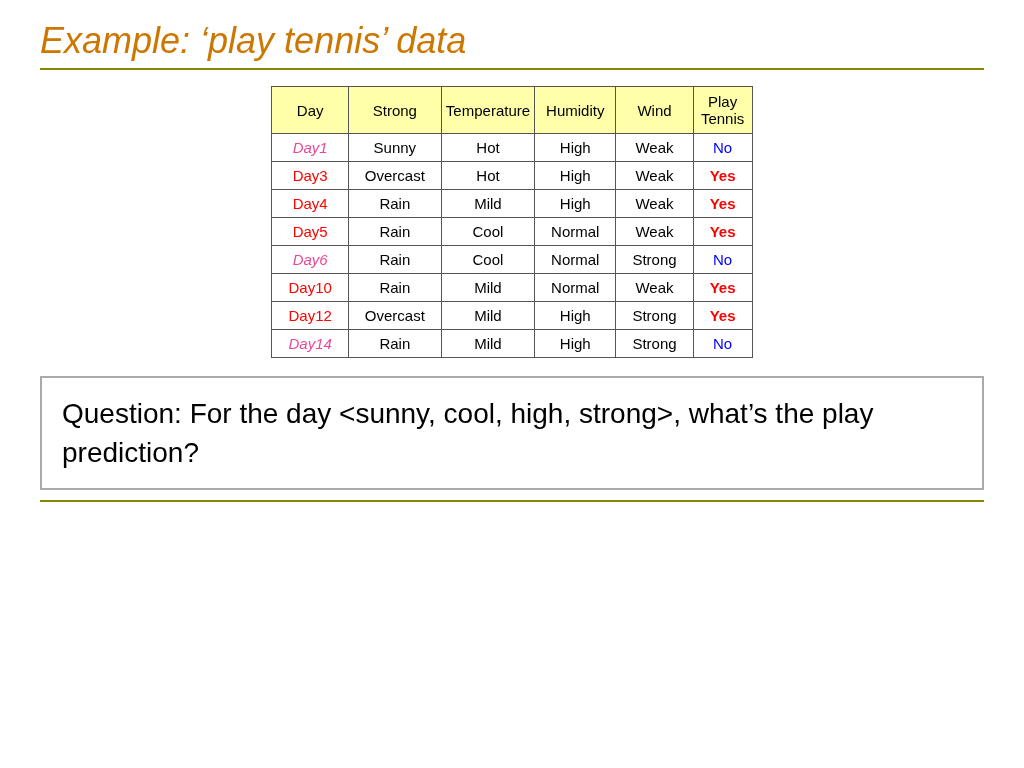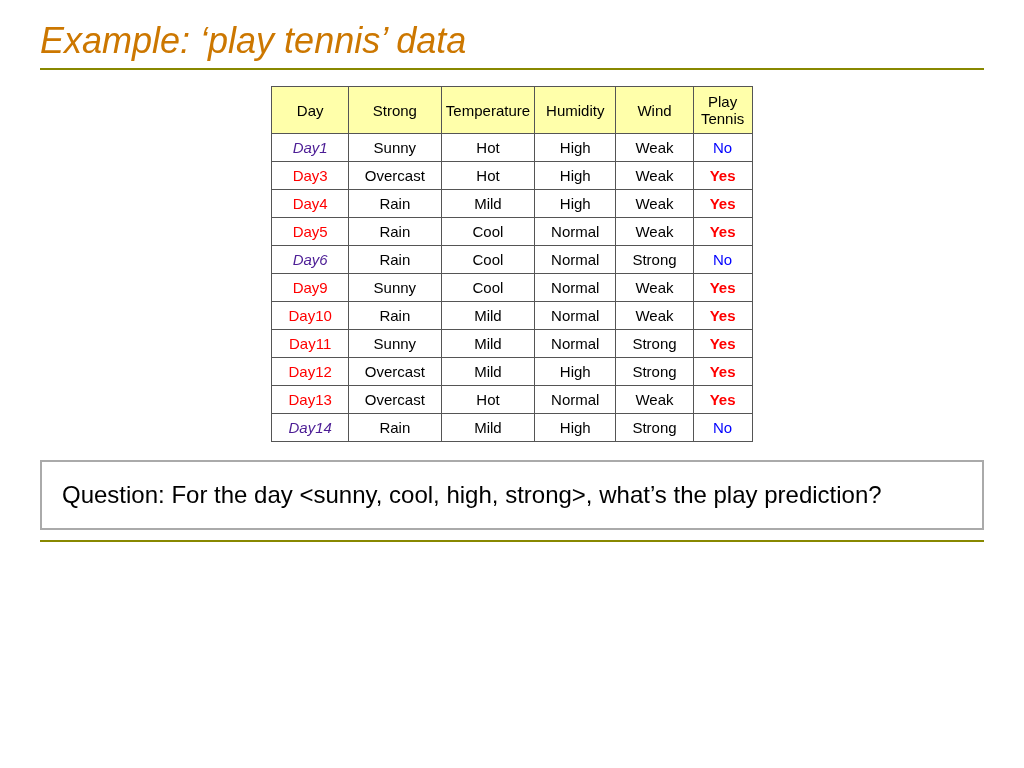--- a/index.html
+++ b/index.html
@@ -38,28 +38,28 @@
       text-align: center;
       font-weight: normal;
       color: #000;
     }
     td {
       border: 1px solid #555;
       padding: 5px 16px;
       text-align: center;
       color: #000;
     }
-    .day-blue-italic { color: #4c1d95; font-style: italic; }
+    .day-blue-italic { color: #ec4899; font-style: italic; }
     .day-red { color: red; }
     .play-red { color: red; font-weight: bold; }
     .play-blue-italic { color: blue; }
     .question-box {
       border: 2px solid #aaa;
       padding: 16px 20px;
-      font-size: 24px;
+      font-size: 28px;
       color: #000;
       line-height: 1.4;
       margin-top: 4px;
     }
     .bottom-line {
       height: 2px;
       background: #888800;
       margin-top: 10px;
     }
   </style>
@@ -116,57 +116,33 @@
     </tr>
         <tr>
       <td><span class="day-blue-italic">Day6</span></td>
       <td>Rain</td>
       <td>Cool</td>
       <td>Normal</td>
       <td>Strong</td>
       <td><span class="play-blue-italic">No</span></td>
     </tr>
         <tr>
-      <td><span class="day-red">Day9</span></td>
-      <td>Sunny</td>
-      <td>Cool</td>
-      <td>Normal</td>
-      <td>Weak</td>
-      <td><span class="play-red">Yes</span></td>
-    </tr>
-        <tr>
       <td><span class="day-red">Day10</span></td>
       <td>Rain</td>
       <td>Mild</td>
       <td>Normal</td>
       <td>Weak</td>
       <td><span class="play-red">Yes</span></td>
     </tr>
         <tr>
-      <td><span class="day-red">Day11</span></td>
-      <td>Sunny</td>
-      <td>Mild</td>
-      <td>Normal</td>
-      <td>Strong</td>
-      <td><span class="play-red">Yes</span></td>
-    </tr>
-        <tr>
       <td><span class="day-red">Day12</span></td>
       <td>Overcast</td>
       <td>Mild</td>
       <td>High</td>
       <td>Strong</td>
-      <td><span class="play-red">Yes</span></td>
-    </tr>
-        <tr>
-      <td><span class="day-red">Day13</span></td>
-      <td>Overcast</td>
-      <td>Hot</td>
-      <td>Normal</td>
-      <td>Weak</td>
       <td><span class="play-red">Yes</span></td>
     </tr>
         <tr>
       <td><span class="day-blue-italic">Day14</span></td>
       <td>Rain</td>
       <td>Mild</td>
       <td>High</td>
       <td>Strong</td>
       <td><span class="play-blue-italic">No</span></td>
     </tr>

